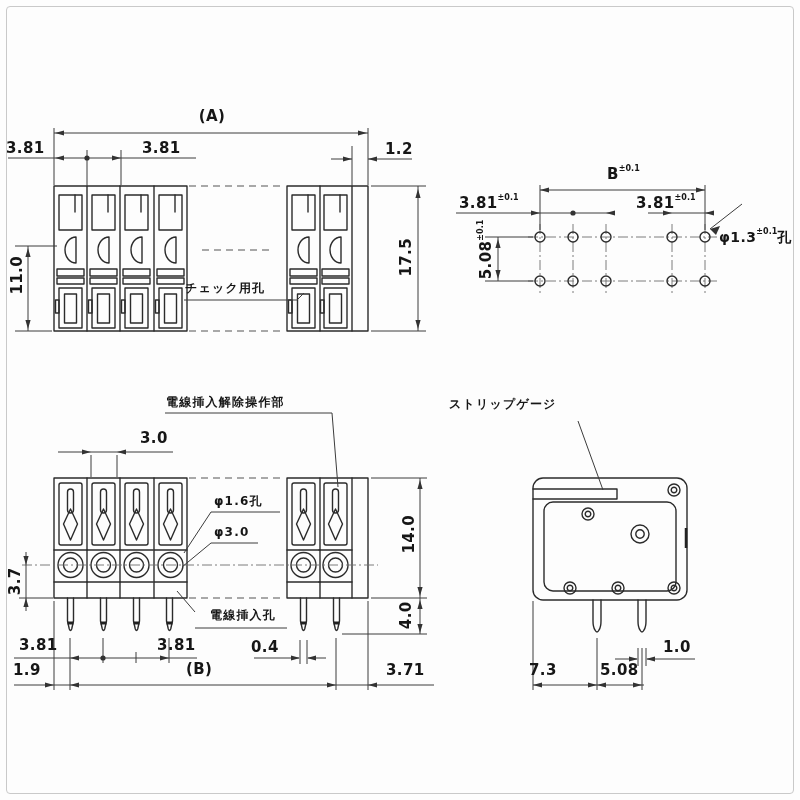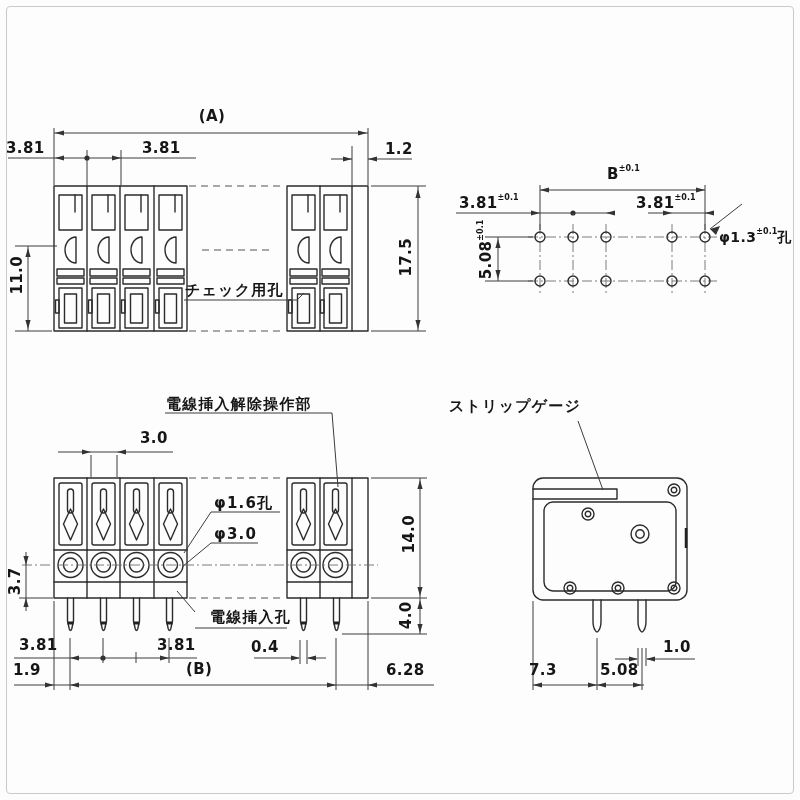--- a/index.html
+++ b/index.html
@@ -3,21 +3,21 @@
 <meta charset="utf-8">
 <style>
   html,body{margin:0;padding:0;background:#ffffff;}
   #stage{position:relative;width:800px;height:800px;background:#fdfdfd;overflow:hidden;
          font-family:"DejaVu Sans",sans-serif;}
   #frame{position:absolute;left:6px;top:6px;width:786px;height:786px;
          border:1px solid #c9c9c9;border-radius:4px;pointer-events:none;}
   svg{position:absolute;left:0;top:0;}
   .lbl{position:absolute;font-weight:600;font-size:15px;color:#161616;
        white-space:nowrap;letter-spacing:.4px;line-height:1.1;}
-  .jp{font-size:15px;letter-spacing:1.2px;}
+  .jp{font-size:12px;letter-spacing:1.2px;}
   .cap{font-size:16px;font-weight:700;letter-spacing:1.6px;}
   .rot{transform:rotate(-90deg);transform-origin:center;text-align:center;}
   .lbl sup{font-size:8px;letter-spacing:0;font-weight:600;position:relative;top:-2px;}
   
   .p{fill:none;stroke:#2b2b2b;stroke-width:1.4;stroke-linejoin:round;stroke-linecap:round;}
   .d{fill:none;stroke:#3c3c3c;stroke-width:1;stroke-linecap:butt;}
   .cl{fill:none;stroke:#6e6e6e;stroke-width:.9;stroke-dasharray:10 3 2 3;}
   .bk{fill:none;stroke:#555;stroke-width:1.2;stroke-dasharray:7 5;}
   .ar{fill:#333;stroke:none;}
 </style>
@@ -288,19 +288,19 @@
   <div class="lbl jp" style="left:214px;top:526px;">φ3.0</div>
   <div class="lbl rot" style="left:389px;top:526px;width:40px;">14.0</div>
   <div class="lbl rot" style="left:386px;top:607px;width:40px;">4.0</div>
   <div class="lbl jp" style="left:210px;top:609px;">電線挿入孔</div>
   <div class="lbl rot" style="left:0px;top:573px;width:30px;">3.7</div>
   <div class="lbl" style="left:19px;top:637px;">3.81</div>
   <div class="lbl" style="left:157px;top:637px;">3.81</div>
   <div class="lbl" style="left:251px;top:639px;">0.4</div>
   <div class="lbl" style="left:13px;top:662px;">1.9</div>
   <div class="lbl" style="left:186px;top:661px;">(B)</div>
-  <div class="lbl" style="left:386px;top:662px;">6.28</div>
+  <div class="lbl" style="left:386px;top:662px;">3.71</div>
 
   <div class="lbl jp" style="left:449px;top:398px;text-align:center;">ストリップゲージ</div>
   <div class="lbl" style="left:529px;top:662px;text-align:center;">7.3</div>
   <div class="lbl" style="left:600px;top:662px;">5.08</div>
   <div class="lbl" style="left:663px;top:639px;">1.0</div>
 </div>
 
 </body></html>

